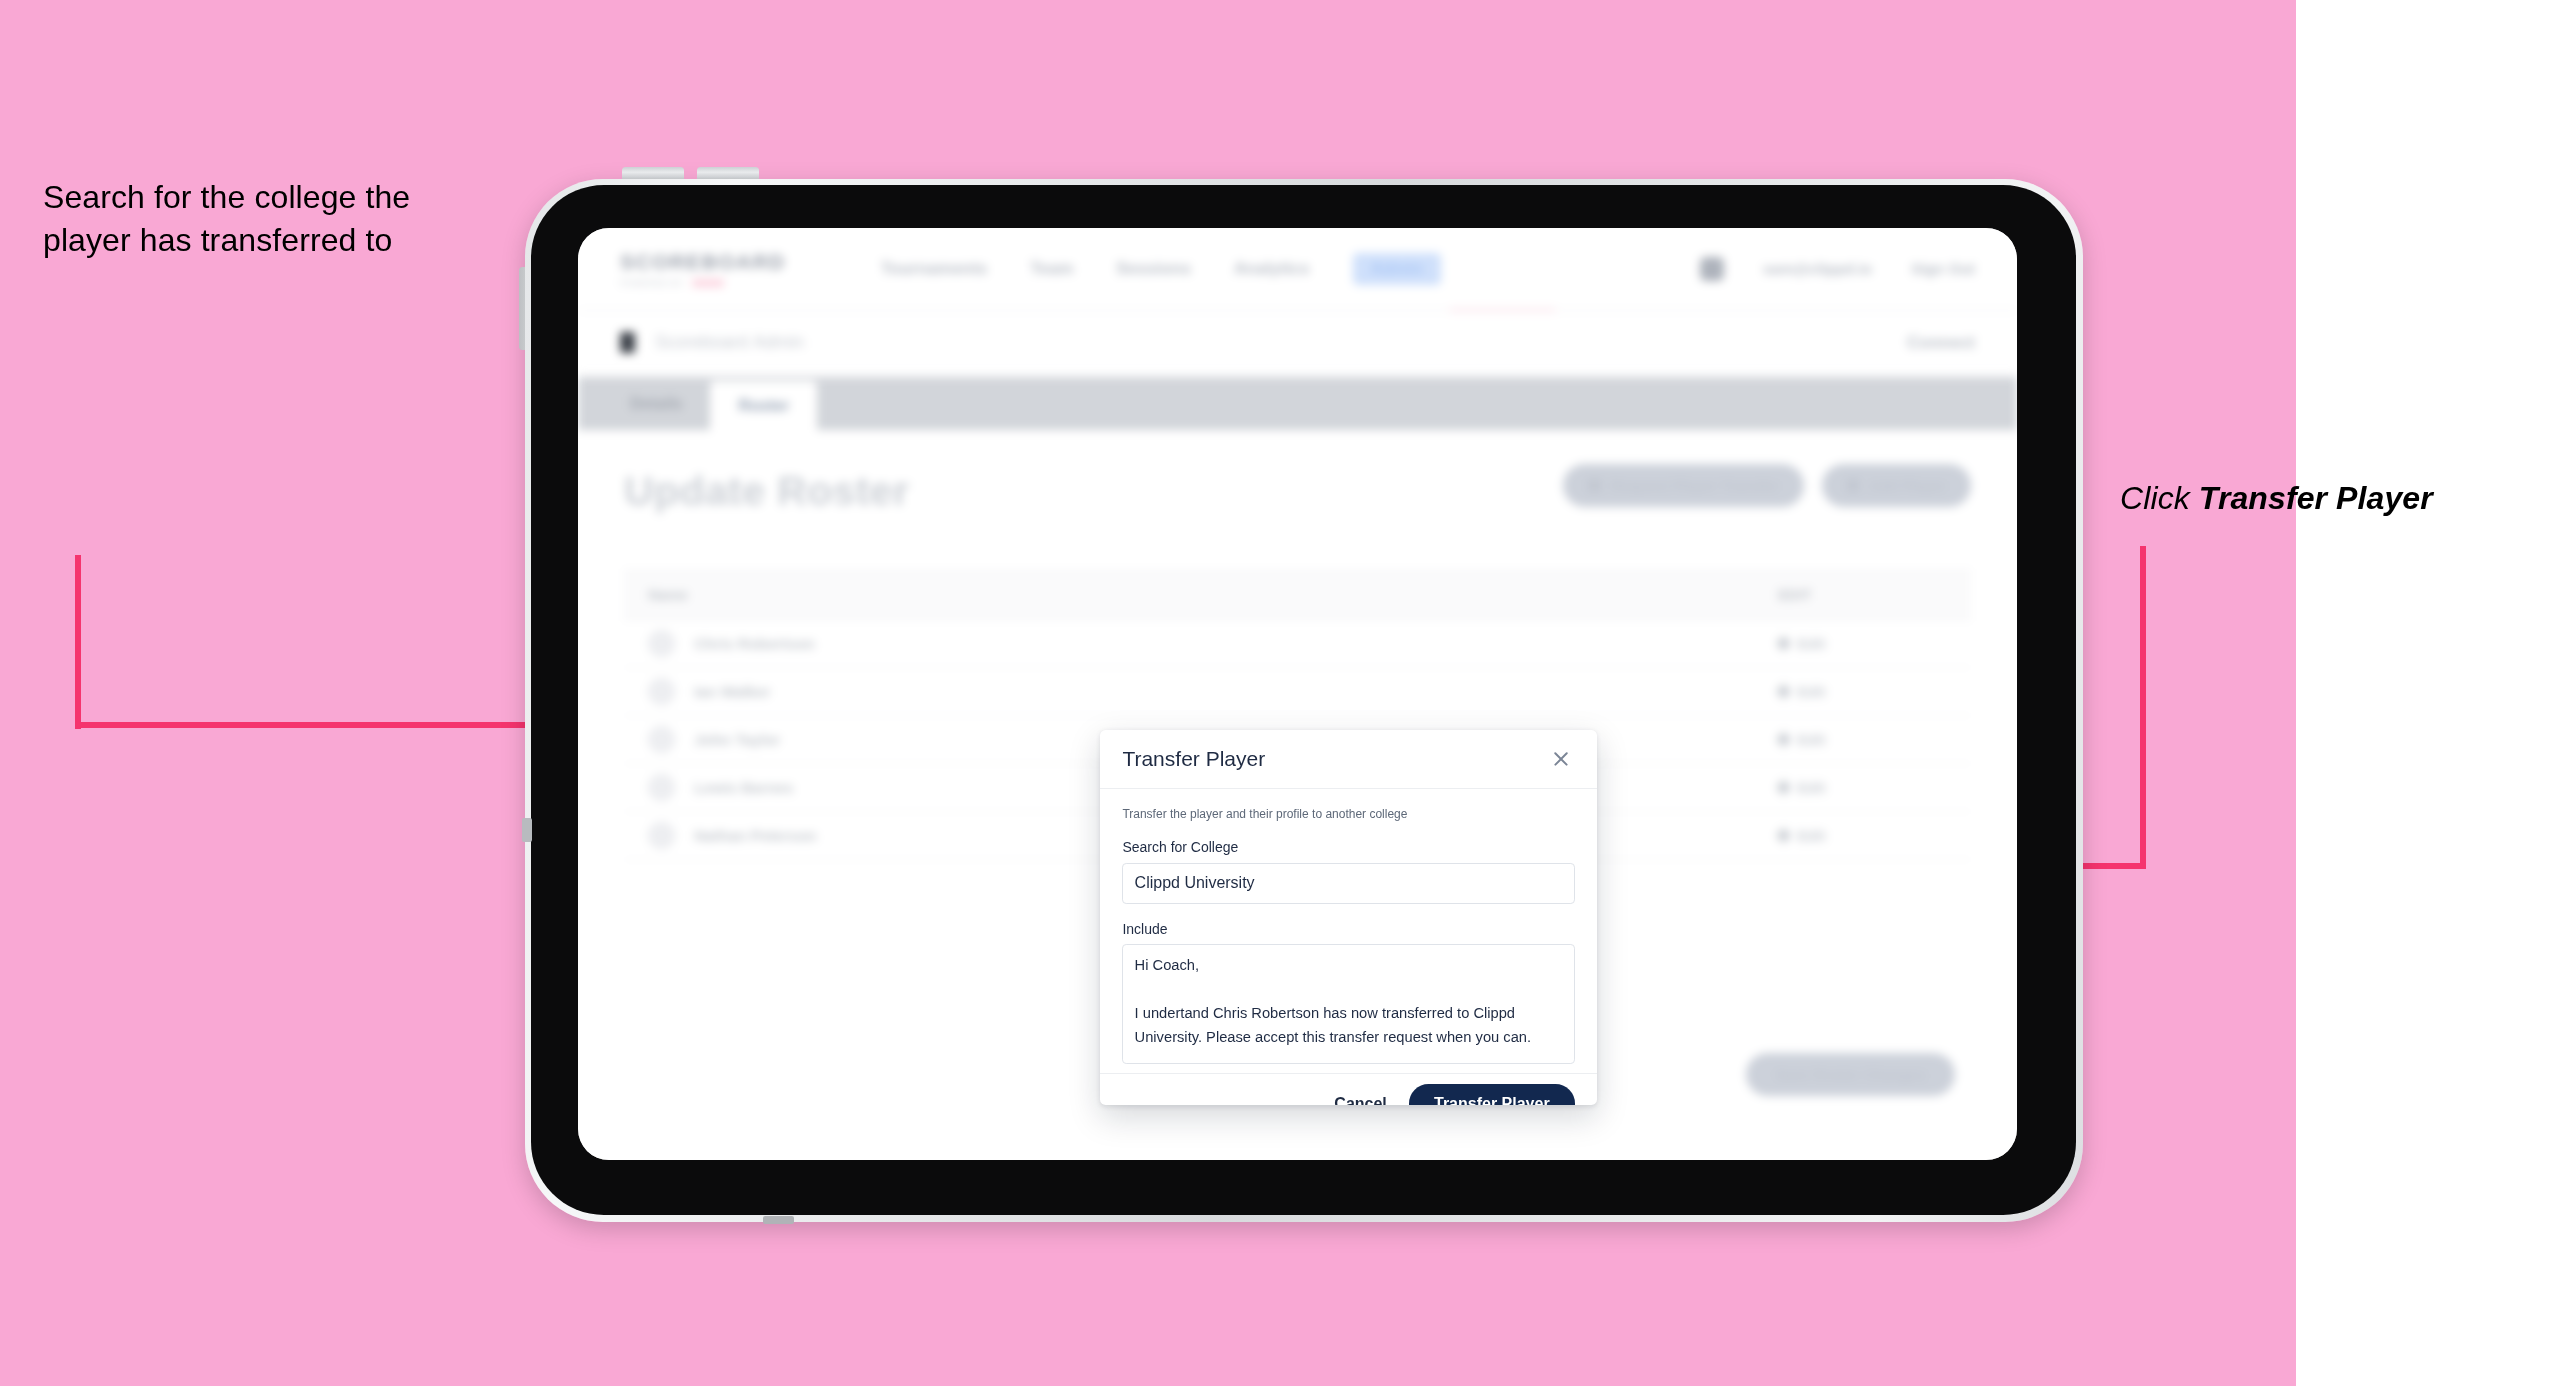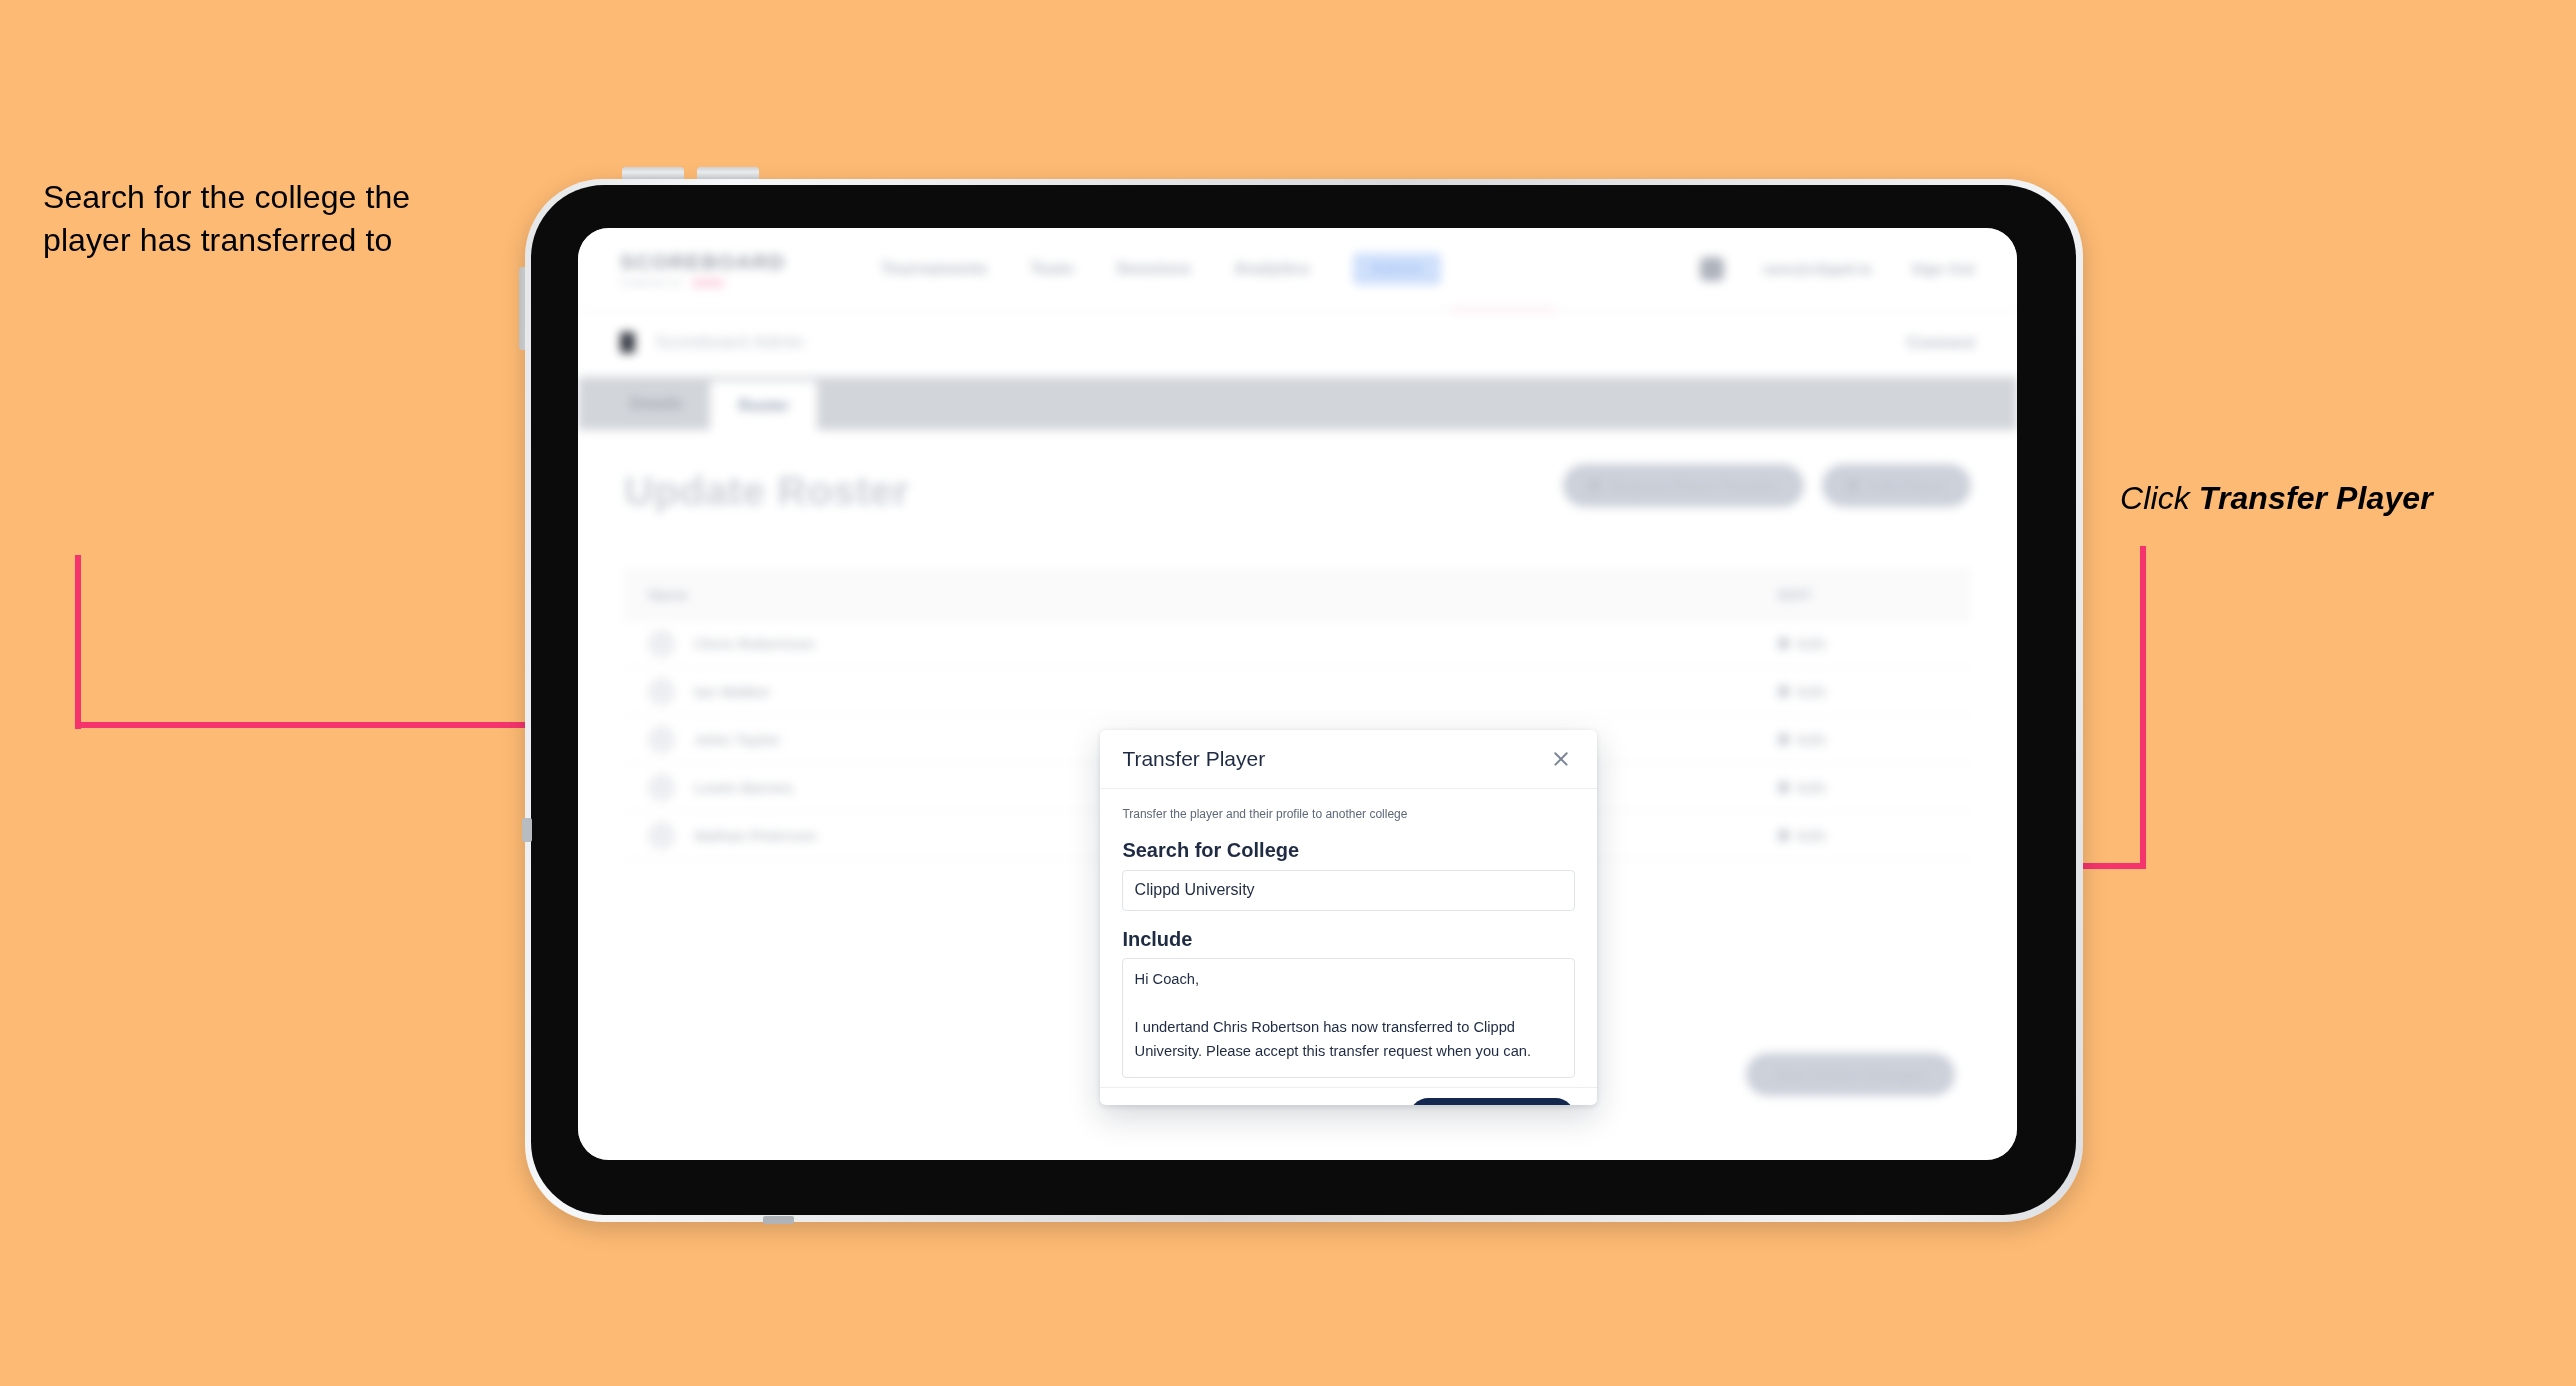--- a/index.html
+++ b/index.html
@@ -2,21 +2,21 @@
 <html style="font-size:11.2px"><head>
 <meta charset="utf-8">
 <style>
   * { box-sizing: border-box; margin: 0; padding: 0; }
   html, body {
     width: 2576px; height: 1386px;
     background: #ffffff;
     font-family: "Liberation Sans", sans-serif;
     overflow: hidden;
   }
-  #stage { position: relative; width: 2576px; height: 1386px; background:#fdba74; }
+  #stage { position: relative; width: 2296px; height: 1386px; background:#f9a8d4; }
 
   
   .anno {
     position: absolute;
     color: #000;
     font-size: 32px;
     line-height: 1.34;
     font-weight: 400;
     letter-spacing: 0.1px;
   }
@@ -179,21 +179,21 @@
   }
   #modal-close::before, #modal-close::after {
     content:""; position:absolute; left: 4.9px; top: 13.3px; width: 18px; height: 1.8px;
     background:#7b8596; border-radius:1.4px;
   }
   #modal-close::before { transform: rotate(45deg); }
   #modal-close::after  { transform: rotate(-45deg); }
 
   #modal-body { flex: 1; padding: 18px 22.4px 7px 22.4px; }
   #modal-desc { font-size: 12px; color:#5d6878; margin-bottom: 18px; }
-  .field-label { font-size: 20px; color:#1f2b43; font-weight:700; margin-bottom: 7.7px; }
+  .field-label { font-size: 14px; color:#1f2b43; font-weight:400; margin-bottom: 7.7px; }
   .field-input {
     width: 100%; height: 41px; border: 0.7px solid #dfe3e9; border-radius: 4.2px;
     font-size: 16px; color:#1f2b43; padding: 0 11.2px;
     font-family:"Liberation Sans", sans-serif; background:#fff; outline:none;
   }
   .spacer { height: 17px; }
   #msg-box {
     width: 100%; height: 120px; border:0.7px solid #dfe3e9; border-radius: 4.2px;
     padding: 9px 11.2px; font-size: 14.7px; color:#1f2b43; line-height: 1.62;
     font-family:"Liberation Sans", sans-serif; resize:none; outline:none; background:#fff;

